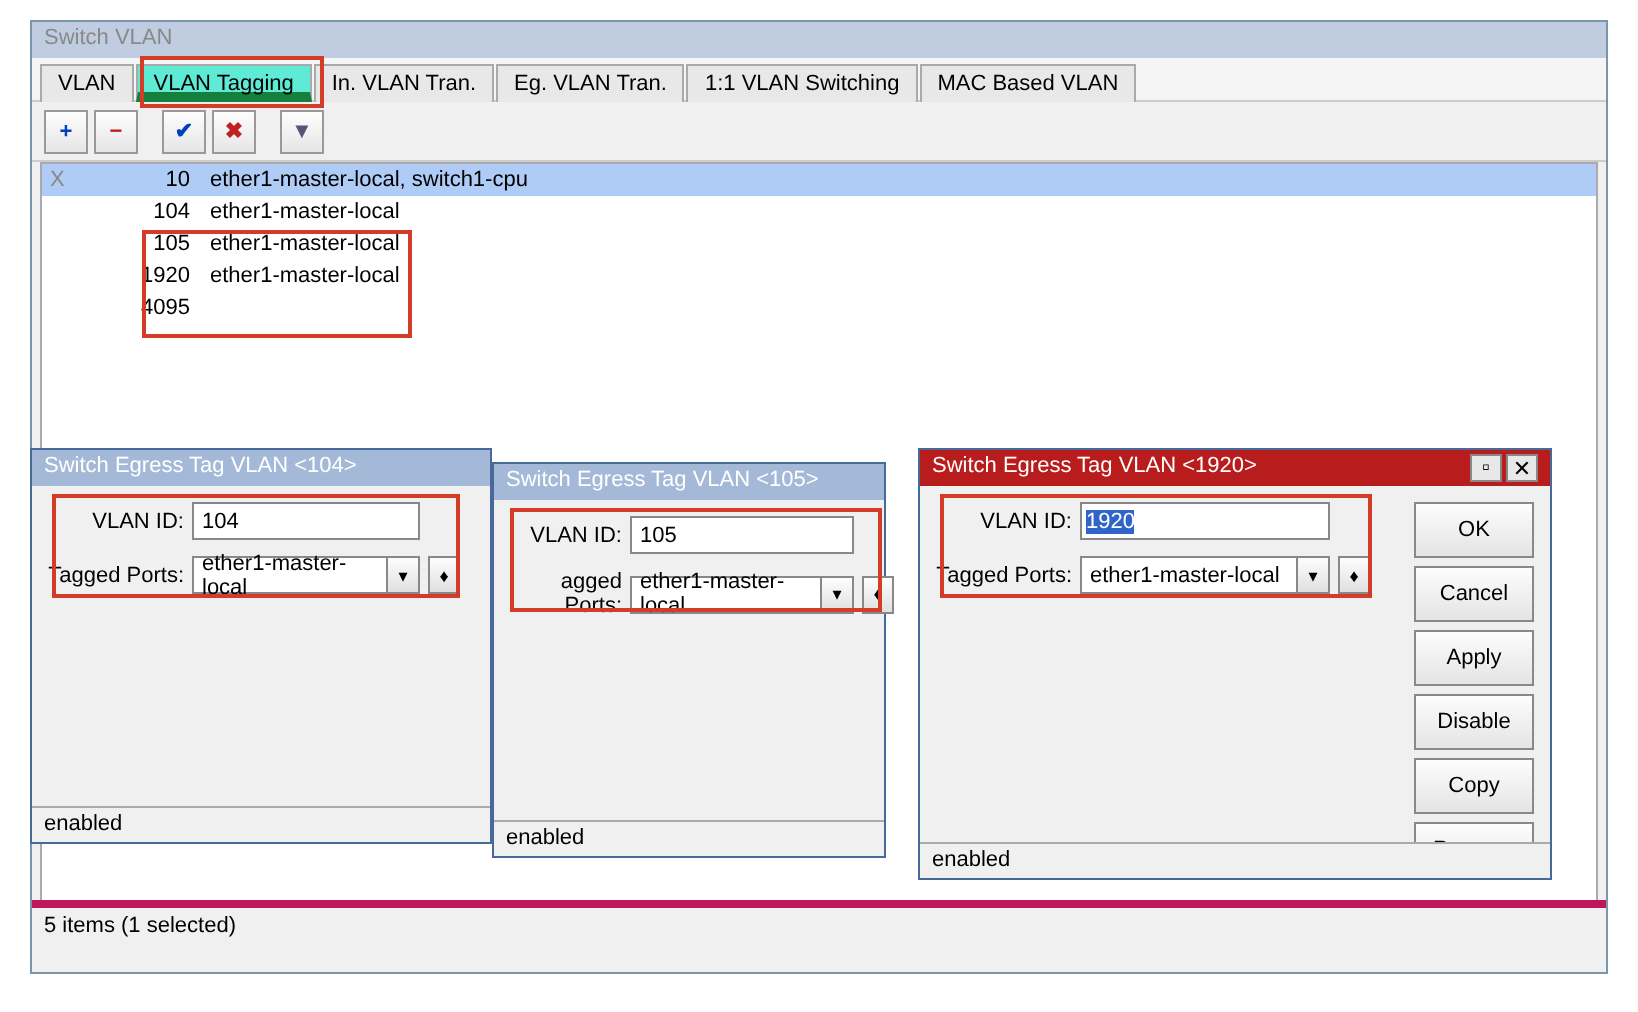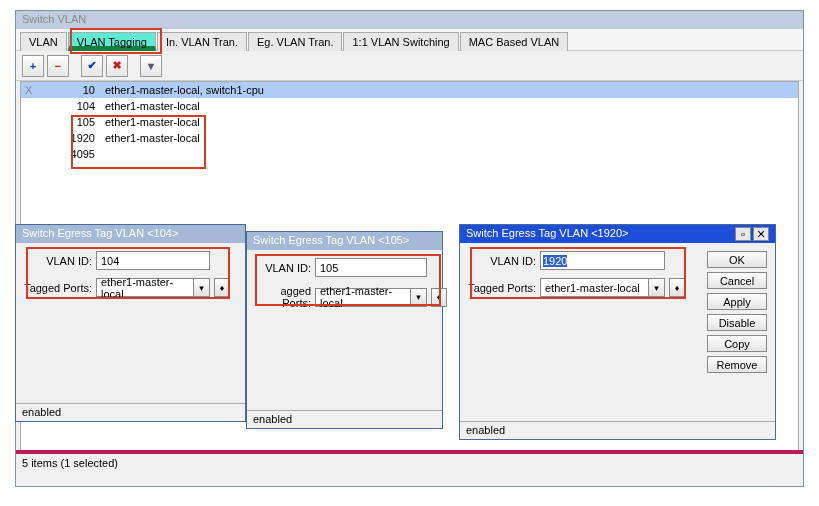--- a/index.html
+++ b/index.html
@@ -1,20 +1,20 @@
 <!DOCTYPE html>
 <html><head>
 <meta charset="utf-8">
 <style>
 * { box-sizing: border-box; margin: 0; padding: 0; font-family: Tahoma, sans-serif; font-size: 11px; }
 body { background: #fff; width: 819px; height: 506px; position: relative; overflow: hidden; }
 
 .window { position: absolute; border: 1px solid #7a96ac; background: #f0f0f0; }
 .titlebar { background: #a4b9d7; color: #fff; padding: 2px 6px; height: 18px; display: flex; justify-content: space-between; }
-.titlebar-active { background: #1d4ed8; }
+.titlebar-active { background: #b91c1c; }
 .titlebar-text { font-size: 11px; }
 .titlebar-controls { display: flex; gap: 2px; }
 .tb-btn { width: 16px; height: 14px; background: #e8e8e8; border: 1px solid #888; display: flex; align-items: center; justify-content: center; font-size: 9px; cursor: pointer; color: #000; }
 
 .main-window { left: 15px; top: 10px; width: 789px; height: 477px; }
 .main-titlebar { background: #c0cde0; color: #888; }
 
 .tabs { display: flex; background: #f5f5f5; border-bottom: 1px solid #ccc; padding: 2px 4px 0 4px; height: 22px; }
 .tab { padding: 3px 8px; border: 1px solid #aaa; border-bottom: none; background: #e8e8e8; margin-right: 1px; cursor: pointer; position: relative; top: 1px; }
 .tab.active { background: #5eead4; border-bottom: 5px solid #15803d; }
@@ -52,21 +52,21 @@
 .fld-row { display: flex; align-items: center; gap: 4px; }
 .fld-label { width: 68px; text-align: right; }
 .fld-label.narrow { width: 62px; }
 .fld-input { border: 1px solid #888; background: #fff; padding: 2px 4px; height: 19px; }
 .fld-inputsel { border: 1px solid #888; background: #fff; height: 19px; display: flex; align-items: center; }
 .fld-inputsel .txt { flex: 1; padding: 0 4px; }
 .fld-arrow { width: 16px; height: 17px; border-left: 1px solid #888; display: flex; align-items: center; justify-content: center; background: linear-gradient(#fdfdfd,#e0e0e0); cursor: pointer; font-size: 9px; }
 .red-box { position: absolute; border: 2px solid #d43c2a; pointer-events: none; }
 
 .dlg-right { width: 70px; display: flex; flex-direction: column; gap: 4px; padding-left: 10px; }
-.dbtn { height: 17px; border: 1px solid #888; background: linear-gradient(#fdfdfd,#e4e4e4); cursor: pointer; font-size: 11px; }
+.dbtn { height: 28px; border: 1px solid #888; background: linear-gradient(#fdfdfd,#e4e4e4); cursor: pointer; font-size: 11px; }
 .dlg-status { position: absolute; bottom: 0; left: 0; right: 0; height: 18px; border-top: 1px solid #aaa; padding: 2px 6px; background: #f0f0f0; }
 
 .sel { background: #2f64c8; color: #fff; }
 .hscroll { position: absolute; bottom: 20px; left: 4px; right: 4px; height: 16px; border: 1px solid #aaa; background: #eee; display: flex; }
 .hscroll .arrow { width: 16px; border: 1px solid #999; background: linear-gradient(#fdfdfd,#e0e0e0); display:flex;align-items:center;justify-content:center;font-size:9px;cursor:pointer;}
 .hscroll .track { flex:1; }
 </style>
 </head>
 <body>
 

